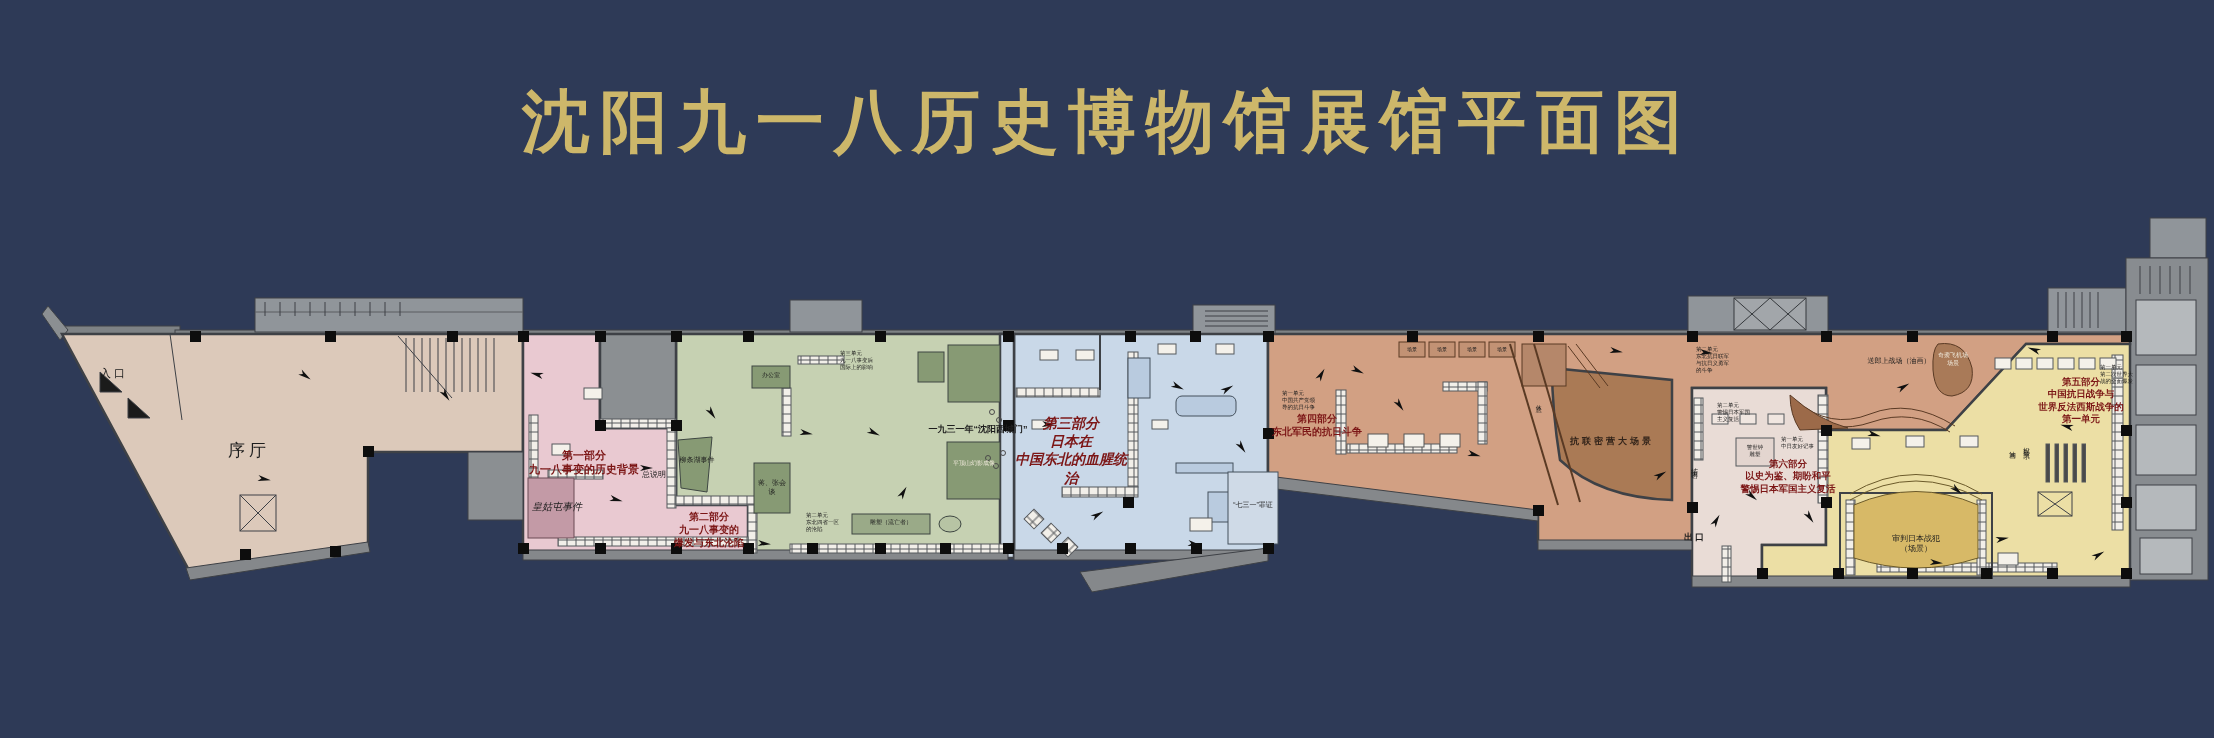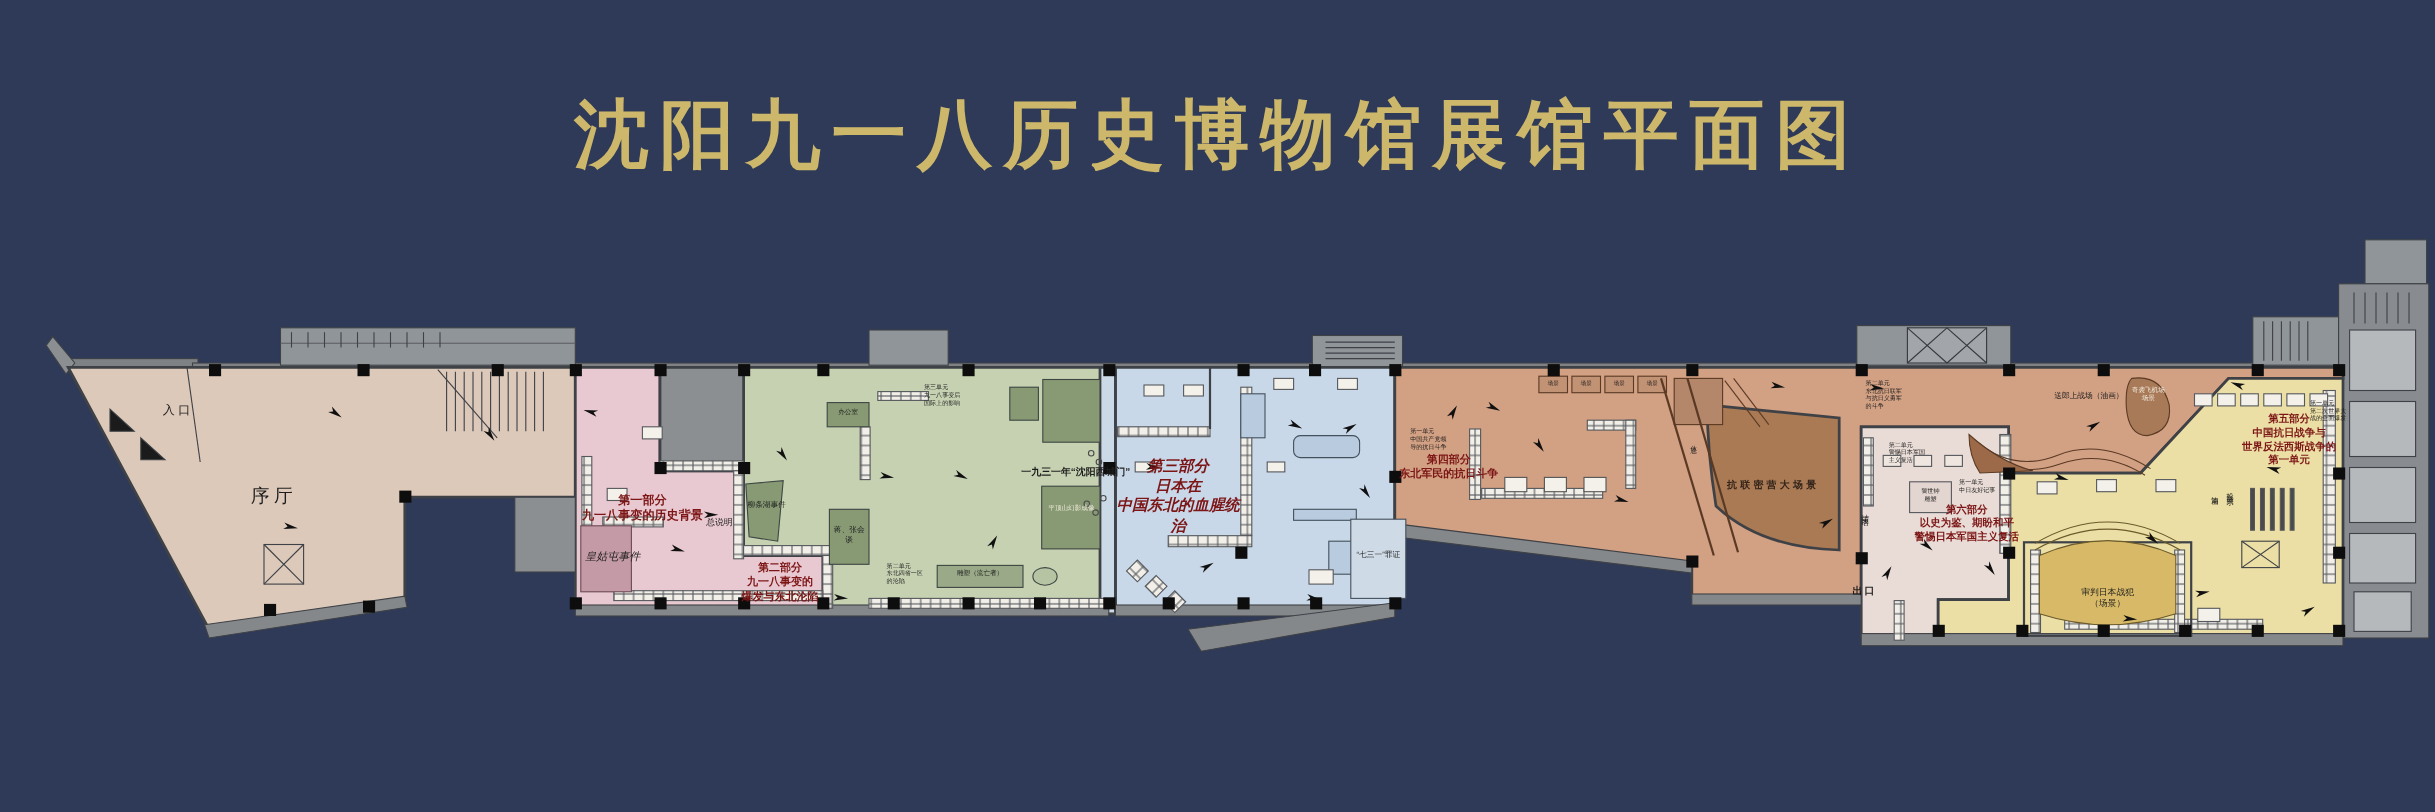--- a/index.html
+++ b/index.html
@@ -332,21 +332,21 @@
       <path transform="translate(1806 512) rotate(55)" d="M0,-3 L13,0 L0,3 L3.5,0 Z"></path>
       <path transform="translate(1868 433) rotate(15)" d="M0,-3 L13,0 L0,3 L3.5,0 Z"></path>
       <path transform="translate(1952 486) rotate(40)" d="M0,-3 L13,0 L0,3 L3.5,0 Z"></path>
       <path transform="translate(2073 428) rotate(195)" d="M0,-3 L13,0 L0,3 L3.5,0 Z"></path>
       <path transform="translate(1996 540) rotate(350)" d="M0,-3 L13,0 L0,3 L3.5,0 Z"></path>
       <path transform="translate(1930 562) rotate(5)" d="M0,-3 L13,0 L0,3 L3.5,0 Z"></path>
       <path transform="translate(2093 558) rotate(330)" d="M0,-3 L13,0 L0,3 L3.5,0 Z"></path>
     </g>
   </svg>
 
-  <div class="lbl" style="left:92px;top:366px;width:44px;font-size:11px;letter-spacing:3px;margin-left:48px;">入口</div>
+  <div class="lbl" style="left:92px;top:366px;width:44px;font-size:11px;letter-spacing:3px;">入口</div>
   <div class="lbl" style="left:222px;top:440px;width:54px;font-size:17px;letter-spacing:4px;">序厅</div>
   <div class="lbl" style="left:632px;top:452px;width:44px;font-size:8px;margin-top:18px;">总说明</div>
   <div class="lbl red" style="left:508px;top:448px;width:152px;font-size:11px;">第一部分
 九一八事变的历史背景</div>
   <div class="lbl" style="left:529px;top:500px;width:56px;font-size:10px;font-style:italic;">皇姑屯事件</div>
   <div class="lbl red" style="left:650px;top:510px;width:118px;font-size:10px;">第二部分
 九一八事变的
 爆发与东北沦陷</div>
   <div class="lbl" style="left:678px;top:455px;width:38px;font-size:7px;">柳条湖事件</div>
   <div class="lbl" style="left:752px;top:372px;width:38px;font-size:6px;">办公室</div>

